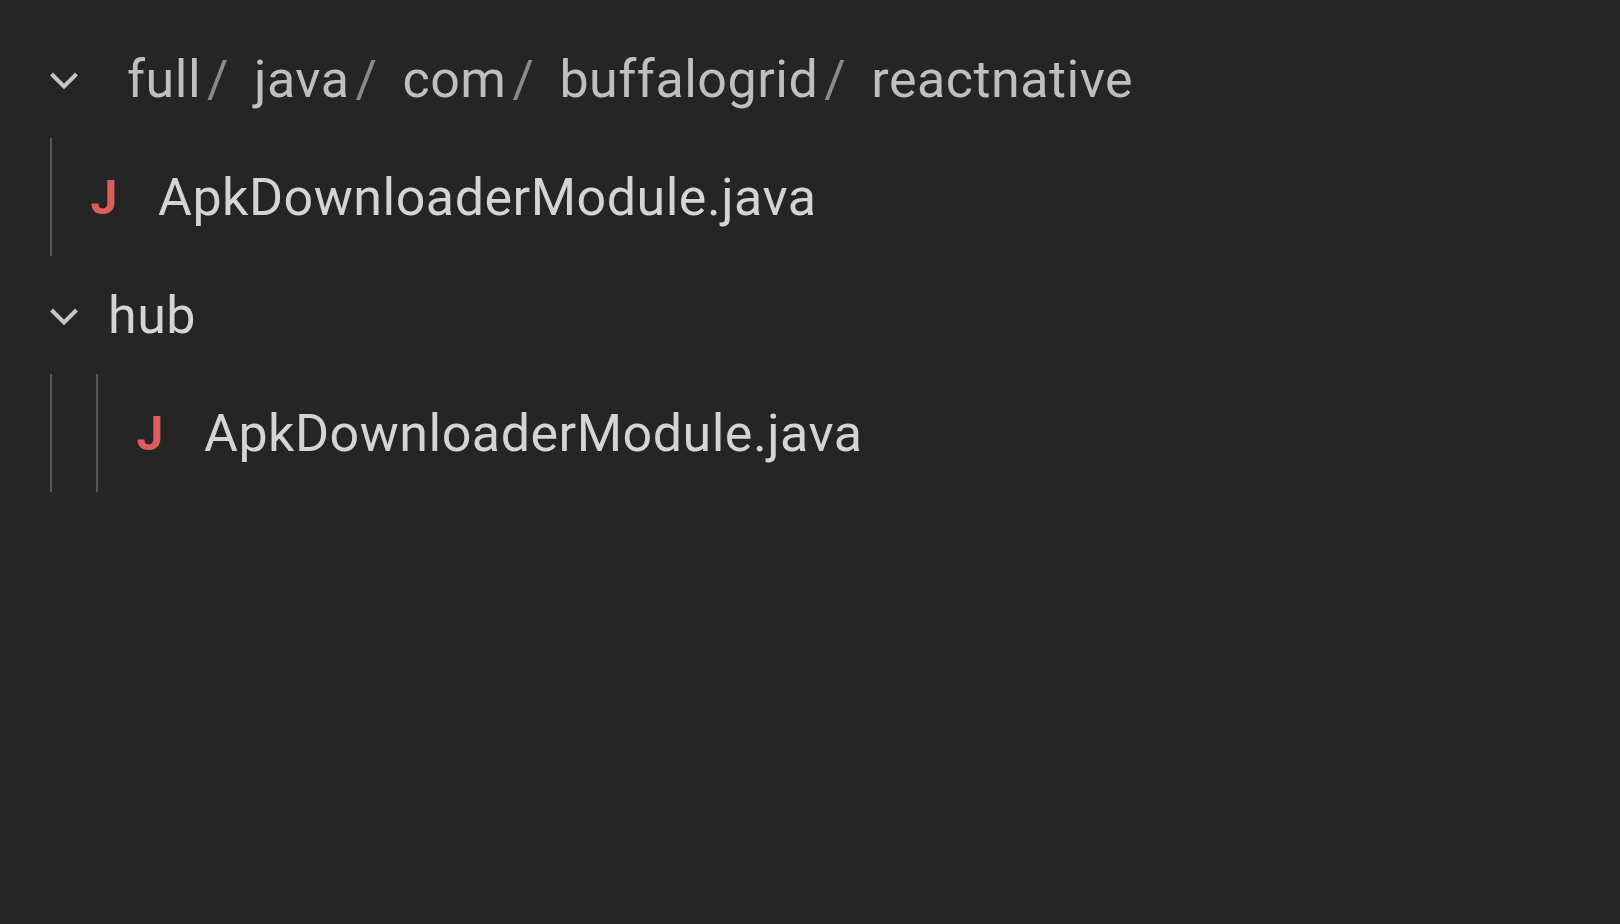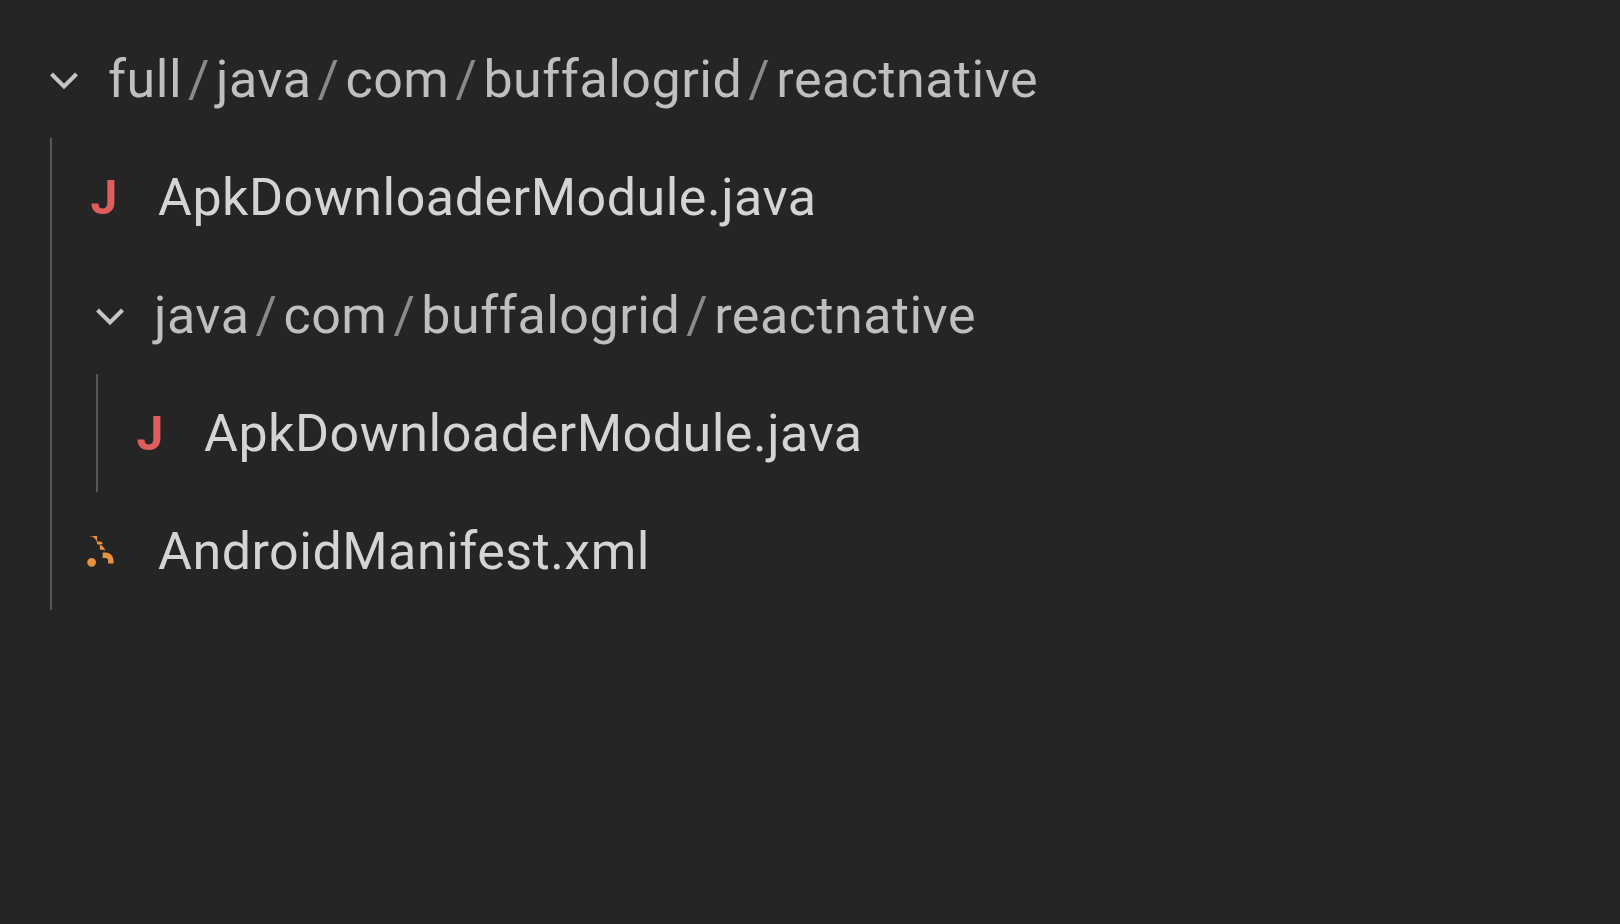--- a/index.html
+++ b/index.html
@@ -64,20 +64,21 @@
       color: #d4d4d4;
       font-weight: 400;
       letter-spacing: 0.5px;
     }
     .path-sep {
       color: #8a8a8a;
       margin: 0 6px;
     }
     .path-seg {
       color: #bfbfbf;
+      margin-left: 19px;
     }
     svg {
       display: block;
     }
   </style>
 </head>
 <body>
 
 <div class="tree">
 
@@ -94,51 +95,36 @@
   </div>
 
   <div class="tree-row">
     <div class="indent-spacer" style="width:50px"></div>
     <div class="indent-guide"></div>
     <div class="indent-spacer" style="width:30px"></div>
     <span class="file-icon java-icon">J</span>
     <span class="label">ApkDownloaderModule.java</span>
   </div>
 
-
   <div class="tree-row">
-    <div class="indent-spacer" style="width:50px"></div>
-    <div class="indent-guide"></div>
-    <div class="indent-spacer" style="width:36px"></div>
+    <div class="indent-spacer" style="width:42px"></div>
     <span class="chevron">
       <svg width="40" height="40" viewBox="0 0 16 16" fill="none" stroke="currentColor" stroke-width="1.6">
         <path d="M3 6 L8 11 L13 6"></path>
       </svg>
     </span>
-    <span class="label">
-      <span class="path-seg">java</span><span class="path-sep">/</span><span class="path-seg">com</span><span class="path-sep">/</span><span class="path-seg">buffalogrid</span><span class="path-sep">/</span><span class="path-seg">reactnative</span>
-    </span>
+    <span class="label">hub</span>
   </div>
+
 
   <div class="tree-row">
     <div class="indent-spacer" style="width:50px"></div>
     <div class="indent-guide"></div>
     <div class="indent-spacer" style="width:44px"></div>
     <div class="indent-guide"></div>
     <div class="indent-spacer" style="width:30px"></div>
     <span class="file-icon java-icon">J</span>
     <span class="label">ApkDownloaderModule.java</span>
   </div>
 
 
-  <div class="tree-row">
-    <div class="indent-spacer" style="width:50px"></div>
-    <div class="indent-guide"></div>
-    <div class="indent-spacer" style="width:30px"></div>
-    <span class="file-icon xml-icon">
-      <svg width="44" height="44" viewBox="0 0 16 16" fill="currentColor">
-        <path d="M2.5 2.5 a3 3 0 0 1 3 3 a3 3 0 0 1 3 3 a3 3 0 0 1 3 3 v1 h-2 v-1 a1 1 0 0 0 -1 -1 h-1 v-2 h1 a1 1 0 0 0 -1 -1 h-1 v-2 h1 a1 1 0 0 0 -1 -1 h-1 v-2 z M3.5 10.5 a1.6 1.6 0 1 1 0 3.2 a1.6 1.6 0 0 1 0 -3.2 z"></path>
-      </svg>
-    </span>
-    <span class="label">AndroidManifest.xml</span>
-  </div>
 
 </div>
 
 </body></html>

